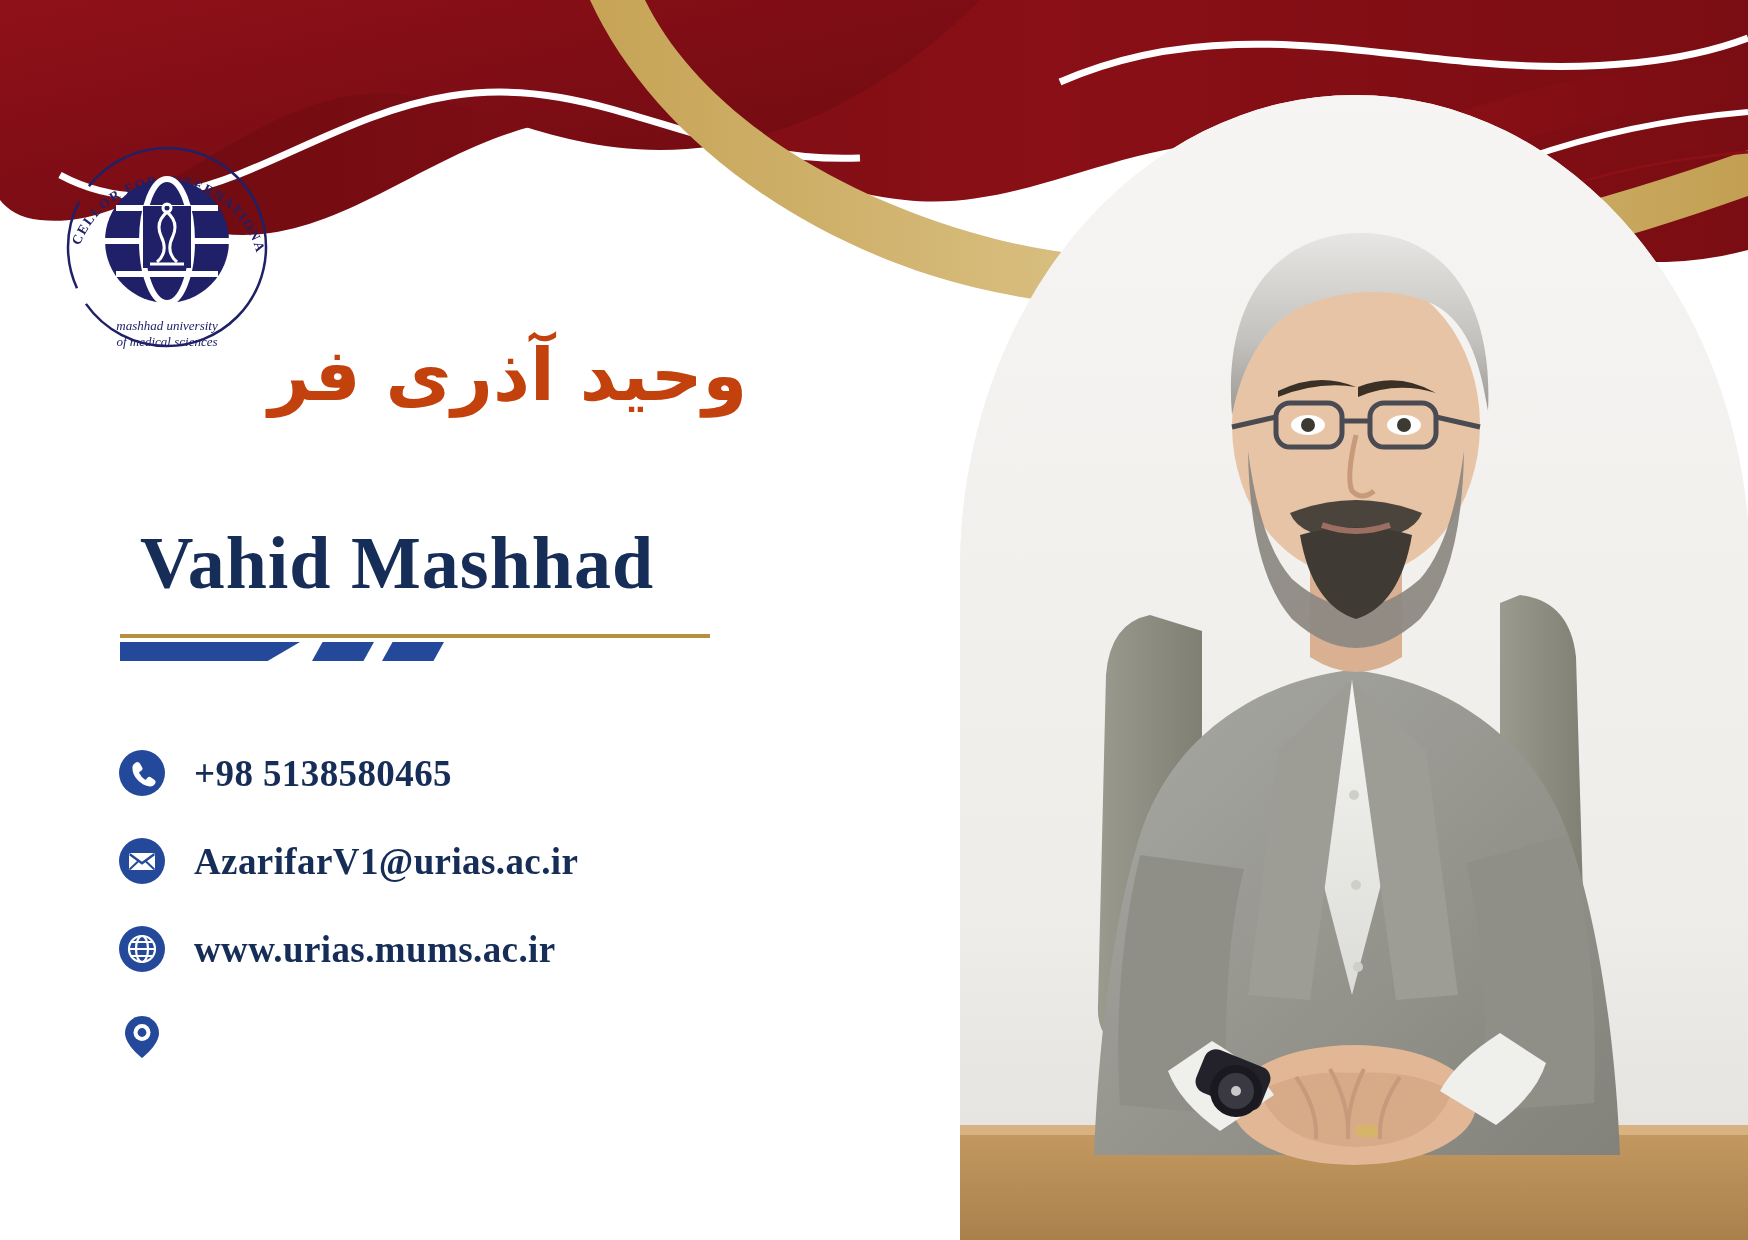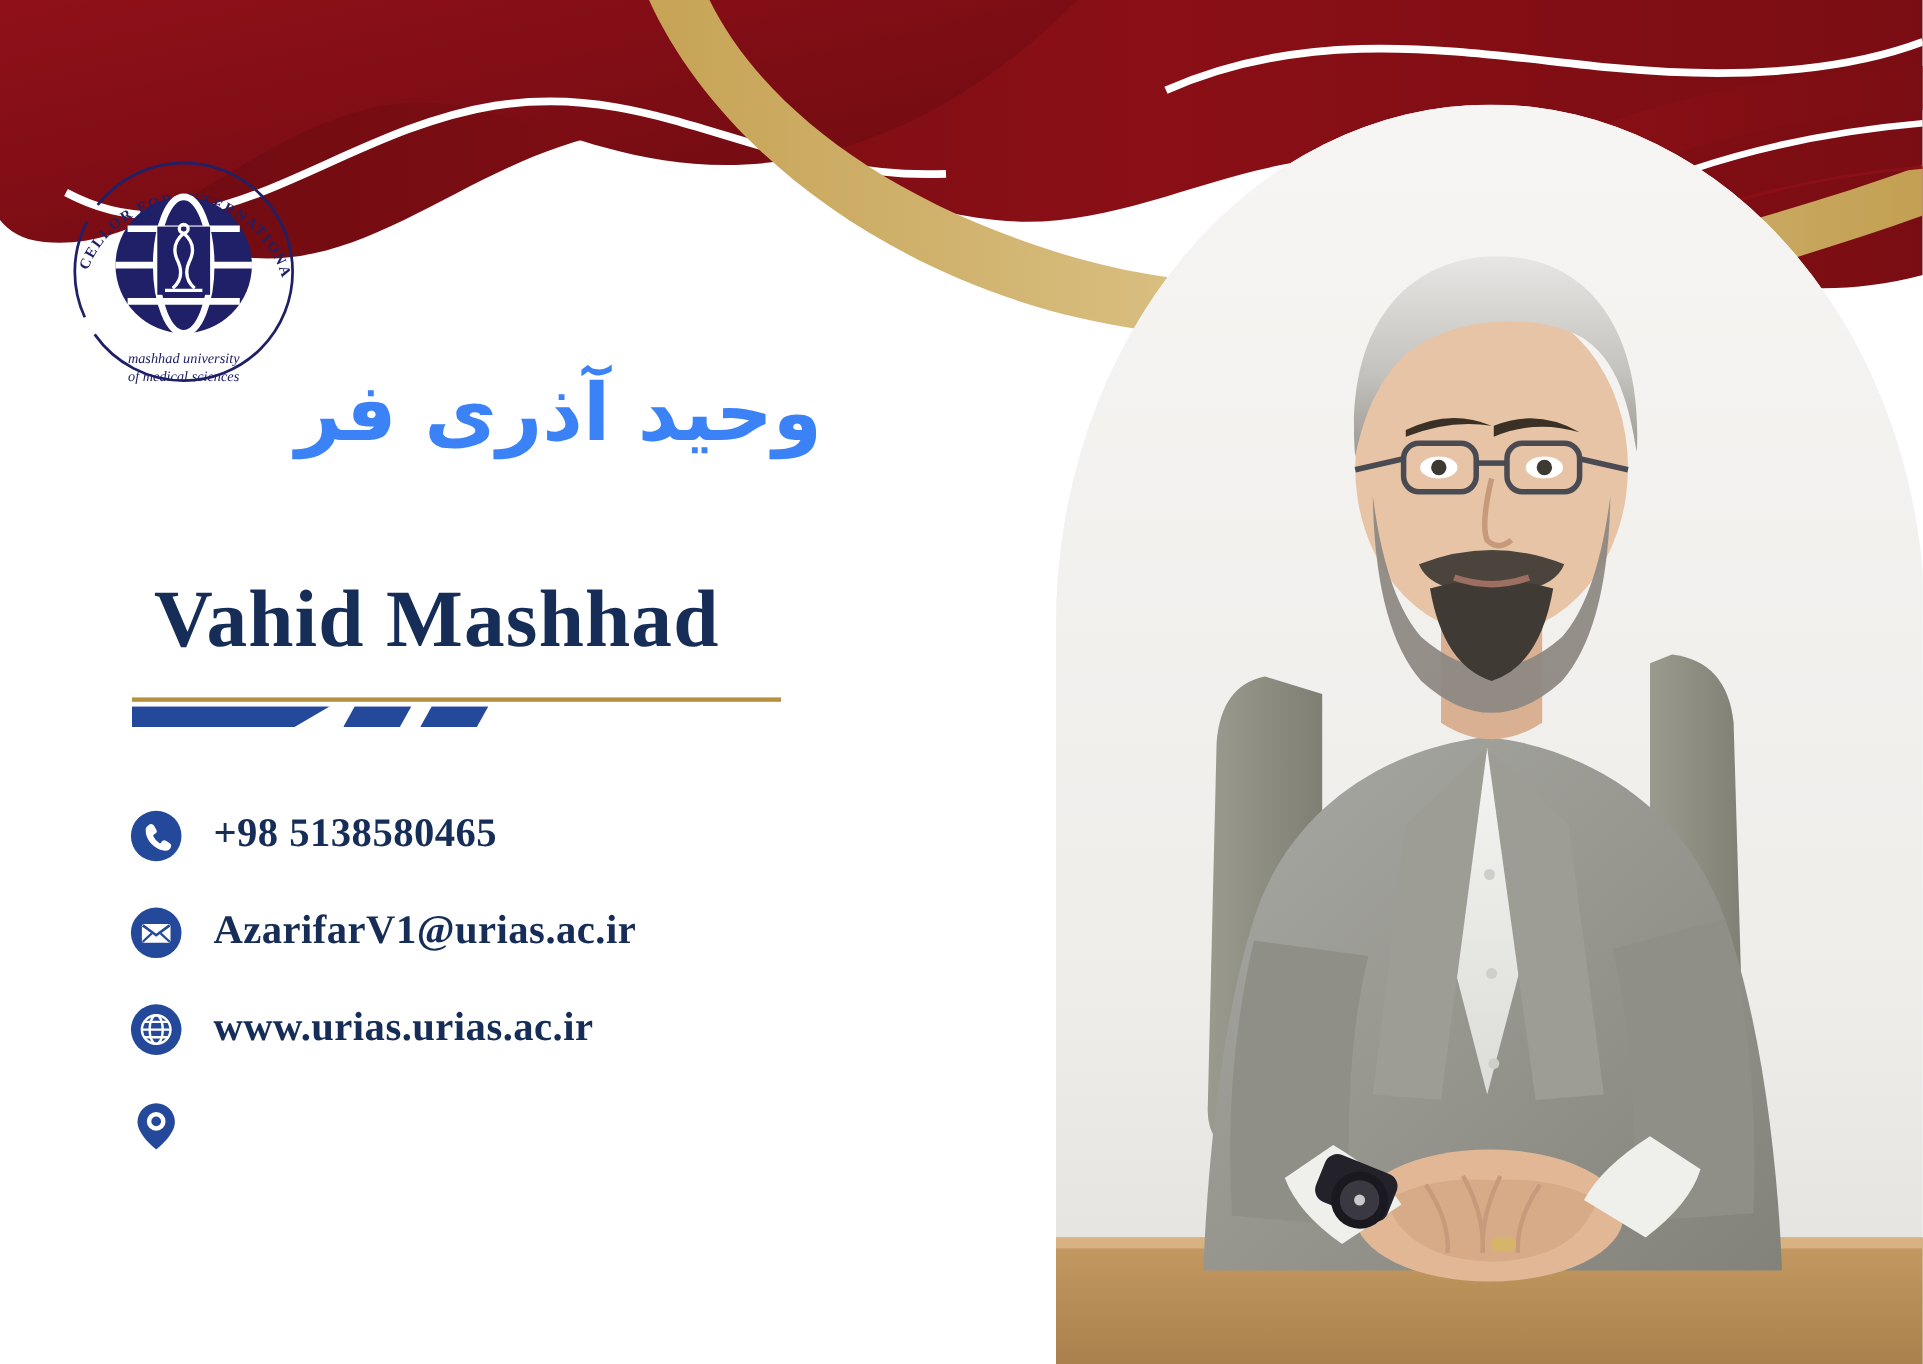--- a/index.html
+++ b/index.html
@@ -58,21 +58,21 @@
   }
 
   
   #name-fa {
     position: absolute;
     right: 930px;
     top: 330px;
     width: 620px;
     text-align: center;
     direction: rtl;
-    color: #3b82f6;
+    color: #c2410c;
     font-family: "DejaVu Sans", "Liberation Sans", sans-serif;
     font-size: 72px;
     font-weight: 700;
     line-height: 1.25;
     white-space: nowrap;
   }
 
   #name-en {
     position: absolute;
     left: 140px;
@@ -128,21 +128,21 @@
 
   
   #contact-list {
     position: absolute;
     left: 118px;
     top: 736px;
     width: 820px;
   }
   .contact-row {
     display: flex;
-    align-items: flex-start;
+    align-items: center;
     height: 74px;
     margin-bottom: 14px;
   }
   .contact-icon {
     flex: 0 0 auto;
     width: 48px;
     height: 48px;
     margin-right: 28px;
     display: flex;
     align-items: center;
@@ -436,21 +436,21 @@
 
     <div class="contact-row">
       <span class="contact-icon">
         <svg viewBox="0 0 48 48" width="48" height="48" xmlns="http://www.w3.org/2000/svg">
           <circle cx="24" cy="24" r="23" fill="#24499a"></circle>
           <circle cx="24" cy="24" r="13" fill="none" stroke="#ffffff" stroke-width="2.2"></circle>
           <ellipse cx="24" cy="24" rx="6" ry="13" fill="none" stroke="#ffffff" stroke-width="2.2"></ellipse>
           <path d="M11,24 H37 M13.6,17 H34.4 M13.6,31 H34.4" fill="none" stroke="#ffffff" stroke-width="2.2"></path>
         </svg>
       </span>
-      <span class="contact-text">www.urias.urias.ac.ir</span>
+      <span class="contact-text">www.urias.mums.ac.ir</span>
     </div>
 
     <div class="contact-row">
       <span class="contact-icon">
         <svg viewBox="0 0 48 48" width="48" height="48" xmlns="http://www.w3.org/2000/svg">
           <path d="M24,3 C14.6,3 7,10.6 7,20 C7,32 24,45 24,45 C24,45 41,32 41,20 C41,10.6 33.4,3 24,3 Z" fill="#24499a"></path>
           <circle cx="24" cy="19.5" r="8.5" fill="#ffffff"></circle>
           <circle cx="24" cy="19.5" r="4.4" fill="#24499a"></circle>
         </svg>
       </span>

